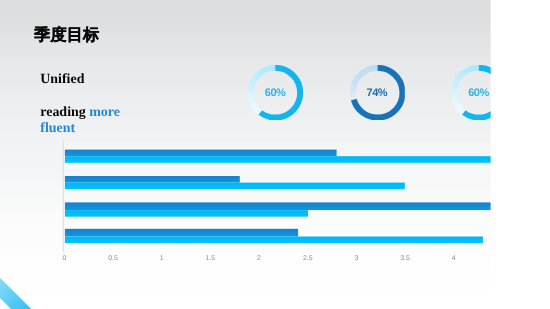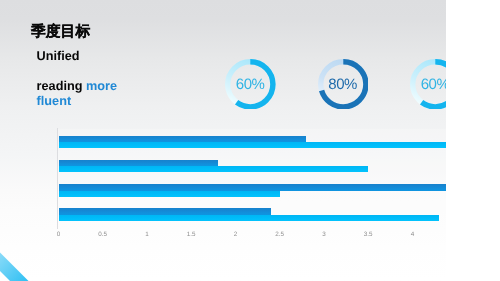--- a/index.html
+++ b/index.html
@@ -1,24 +1,24 @@
 <!DOCTYPE html>
 <html><head>
 <meta charset="utf-8">
 <style>
   html,body{margin:0;padding:0;}
   body{width:500px;height:281px;overflow:hidden;font-family:"Liberation Sans",sans-serif;-webkit-font-smoothing:antialiased;text-rendering:geometricPrecision;}
   .slide{position:relative;width:446px;height:281px;overflow:hidden;
     background:linear-gradient(to bottom,#dddee0 0%,#dedfe1 7%,#e7e8e9 21%,#eff0f1 38%,#f4f5f6 55%,#fafafa 68%,#fcfcfc 75%,#fefefe 88%,#ffffff 100%);}
   .deco{position:absolute;left:0;top:0;}
   .title{position:absolute;left:31px;top:24px;font-size:14.8px;font-weight:bold;color:#0a0a0a;letter-spacing:0px;line-height:16px;-webkit-text-stroke:0.22px #0a0a0a;}
-  .lead{position:absolute;left:36.6px;top:49px;width:118px;font-size:12.7px;font-weight:bold;line-height:14.9px;color:#070707;}
+  .lead{position:absolute;left:36.6px;top:64px;width:118px;font-size:12.7px;font-weight:bold;line-height:14.9px;color:#070707;font-family:Liberation Serif, serif;}
   .lead .hl{color:#2189d5;}
   .donut{position:absolute;}
-  .donut .val{position:absolute;inset:0;display:flex;align-items:center;justify-content:center;font-size:15px;font-weight:normal;letter-spacing:-0.45px;padding-top:2px;padding-right:1px;box-sizing:border-box;}
+  .donut .val{position:absolute;inset:0;display:flex;align-items:center;justify-content:center;font-size:10px;font-weight:bold;letter-spacing:-0.45px;padding-top:2px;padding-right:1px;box-sizing:border-box;}
   .chart{position:absolute;left:58.2px;top:128.5px;width:410px;height:100.5px;background:rgba(255,255,255,.22);}
   .axisline{position:absolute;left:57.3px;top:128px;width:0.9px;height:101px;background:#dcdde0;}
   .cat{position:absolute;font-size:6.2px;color:#5a5a5a;white-space:nowrap;text-align:right;}
   .bar{position:absolute;height:6.35px;}
   .tick{position:absolute;top:231px;font-size:6.3px;color:#8f8f8f;transform:translateX(-50%);}
   .pageno{position:absolute;left:462.4px;top:265.5px;font-size:6.3px;color:#c6c6c6;}
 </style>
 </head>
 <body>
 
@@ -59,21 +59,21 @@
       <div class="donut" style="left: 317.8px; top: 58.7px; width: 50.6px; height: 50.6px;"><svg width="50.6" height="50.6" viewBox="0 0 50.6 50.6">
           <defs>
             <linearGradient id="g1" x1="0.15" y1="1" x2="0.62" y2="0">
               <stop offset="0%" stop-color="#f2f8fe"></stop>
               <stop offset="48%" stop-color="#cce2f6"></stop>
               <stop offset="100%" stop-color="#bcd9f2"></stop>
             </linearGradient>
           </defs>
           <circle cx="25.3" cy="25.3" r="22.6" fill="none" stroke="url(#g1)" stroke-width="5.4"></circle>
           <circle cx="25.3" cy="25.3" r="22.6" fill="none" stroke="#1a73b7" stroke-width="5.4" stroke-dasharray="99.39999155958107 141.99998794225866" transform="rotate(-90 25.3 25.3)" stroke-linecap="butt"></circle>
-        </svg><div class="val" style="color:#1f6bab">80%</div></div>
+        </svg><div class="val" style="color:#1f6bab">74%</div></div>
       <div class="donut" style="left: 410.2px; top: 58.7px; width: 50.6px; height: 50.6px;"><svg width="50.6" height="50.6" viewBox="0 0 50.6 50.6">
           <defs>
             <linearGradient id="g2" x1="0.15" y1="1" x2="0.62" y2="0">
               <stop offset="0%" stop-color="#f4feff"></stop>
               <stop offset="48%" stop-color="#cbf0fc"></stop>
               <stop offset="100%" stop-color="#a9e7fb"></stop>
             </linearGradient>
           </defs>
           <circle cx="25.3" cy="25.3" r="22.6" fill="none" stroke="url(#g2)" stroke-width="5.4"></circle>
           <circle cx="25.3" cy="25.3" r="22.6" fill="none" stroke="#14b4ee" stroke-width="5.4" stroke-dasharray="85.1999927653552 141.99998794225866" transform="rotate(-90 25.3 25.3)" stroke-linecap="butt"></circle>

